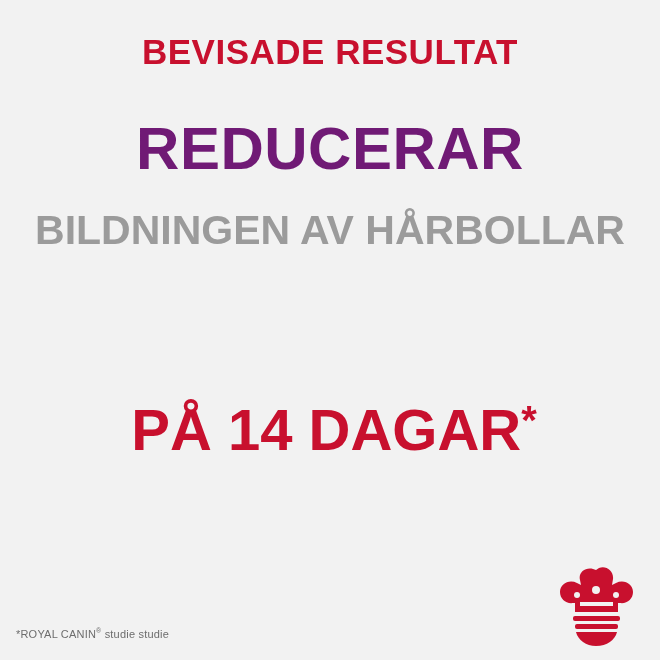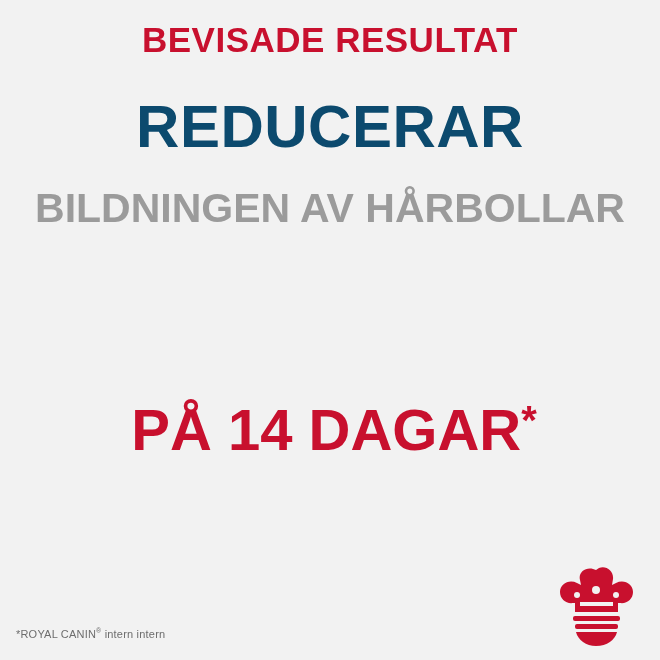--- a/index.html
+++ b/index.html
@@ -21,34 +21,34 @@
     box-sizing: border-box;
   }
   .headline-block {
     position: absolute;
     left: 0;
     right: 0;
     top: 0;
     text-align: center;
   }
   .eyebrow {
-    margin-top: 22px;
+    margin-top: 34px;
     font-size: 35px;
     font-weight: bold;
     letter-spacing: 0.5px;
     color: #c8102e;
     line-height: 1.05;
     white-space: nowrap;
   }
   .claim-main {
-    margin-top: 36px;
+    margin-top: 46px;
     font-size: 60px;
     font-weight: bold;
     letter-spacing: 0.5px;
-    color: #0c4a6e;
+    color: #701a75;
     line-height: 1.05;
     white-space: nowrap;
   }
   .claim-sub {
     margin-top: 28px;
     font-size: 41px;
     font-weight: bold;
     color: #9b9b9b;
     line-height: 1.1;
     white-space: nowrap;
@@ -103,21 +103,21 @@
     <div class="eyebrow">BEVISADE RESULTAT</div>
     <div class="claim-main">REDUCERAR</div>
     <div class="claim-sub">BILDNINGEN AV HÅRBOLLAR</div>
   </div>
 
   <div class="claim-time">
     <span>PÅ 14 DAGAR</span><span class="asterisk">*</span>
   </div>
 
   <div class="footnote">
-    <span>*ROYAL CANIN</span><span class="reg">®</span><span> intern intern</span>
+    <span>*ROYAL CANIN</span><span class="reg">®</span><span> studie studie</span>
   </div>
 
   <div class="brand-mark">
     <svg width="96" height="86" viewBox="0 0 96 86" xmlns="http://www.w3.org/2000/svg" aria-hidden="true">
       <g fill="#c8102e">
 
         <path d="M6 30 C6 20, 16 14, 26 18 C22 10, 30 2, 40 4 C44 0, 54 0, 58 4 C68 2, 76 10, 72 18 C82 14, 92 20, 92 30 C92 40, 84 44, 76 43 L76 52 L22 52 L22 43 C14 44, 6 40, 6 30 Z" opacity="0"></path>
 
         <path d="M10 26 C10 18, 19 13, 27 17 L31 19 L30 14 C28 7, 35 1, 43 3 L46 4 L49 2 C56 -1, 64 5, 63 13 L62 19 L66 17 C74 13, 83 18, 83 26 C83 33, 77 38, 70 37 L68 37 L68 46 L25 46 L25 37 L23 37 C16 38, 10 33, 10 26 Z"></path>
         <rect x="23" y="50" width="47" height="5" rx="2"></rect>

